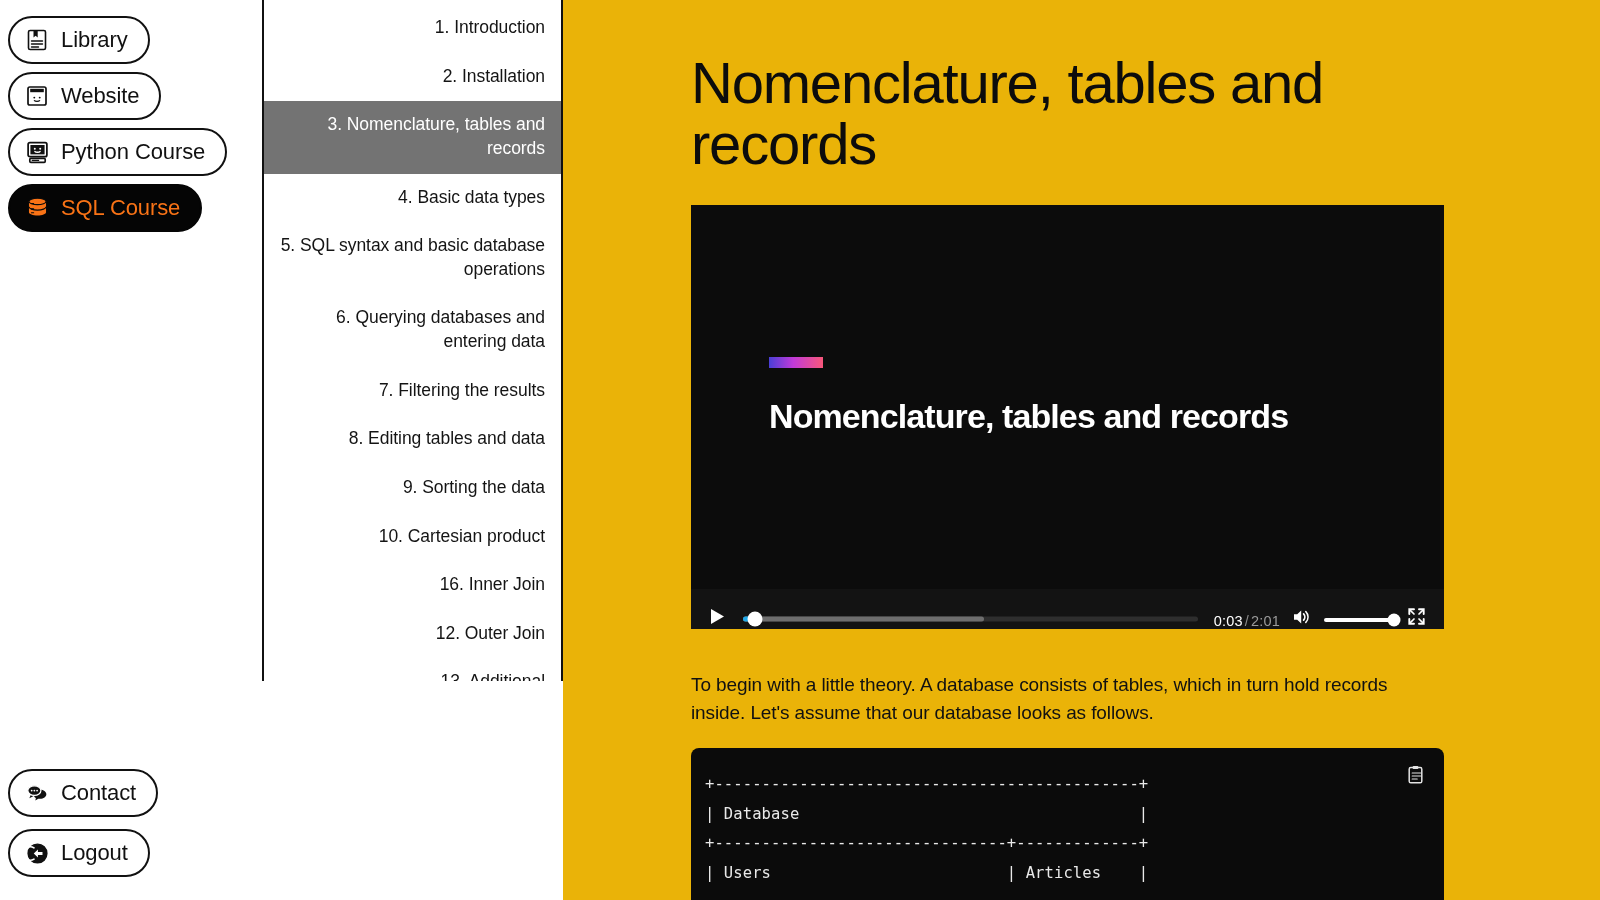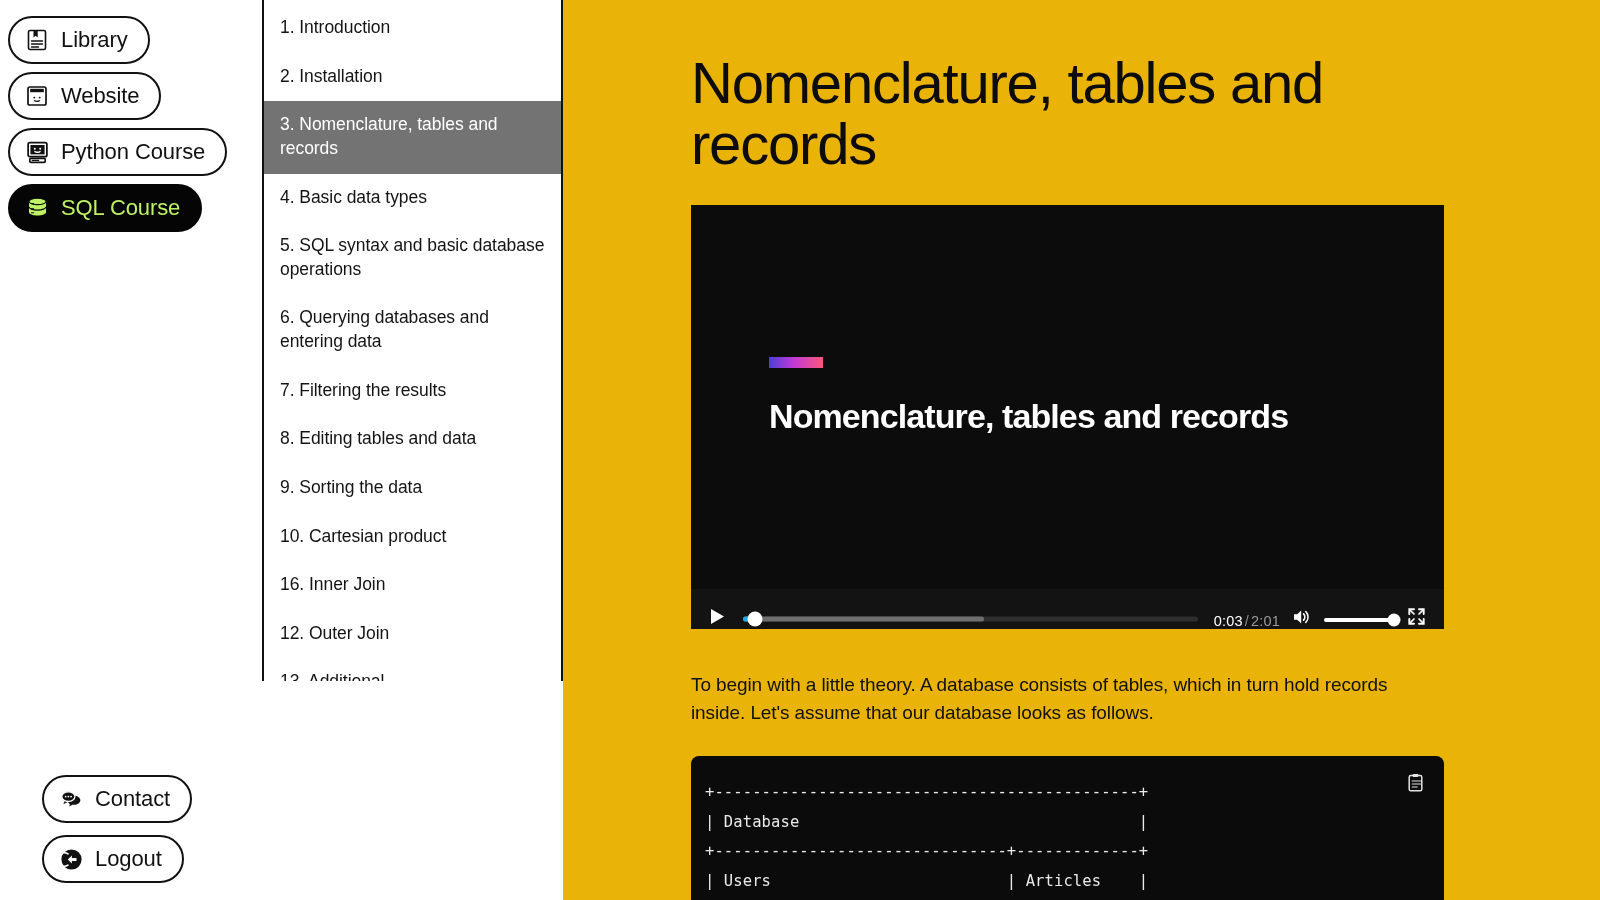--- a/index.html
+++ b/index.html
@@ -37,49 +37,49 @@
     padding: 9px 20px 9px 14px;
     margin: 0 0 8px 8px;
     font-size: 22px;
     line-height: 1;
     cursor: pointer;
     white-space: nowrap;
     letter-spacing: -0.1px;
   }
   .pill.active {
     background: #050505;
-    color: #bef264;
+    color: #f97316;
     border-color: #050505;
     text-align: center;
   }
   .pill .ic {
     width: 26px; height: 26px;
     display: inline-flex; align-items: center; justify-content: center;
     flex: 0 0 26px;
   }
   .pill .ic svg { display: block; }
   .nav-bottom {
     position: absolute;
-    left: 0; bottom: 5px;
+    left: 0; bottom: 11px;
     width: 100%;
-    margin-left: 34px;
   }
   .nav-bottom .pill { margin-bottom: 12px; }
 
   
   .toc {
     width: 301px;
     flex: 0 0 301px;
     height: 681px;
     background: #fff;
     border-left: 2px solid #111;
     border-right: 2px solid #111;
     overflow: hidden;
     position: relative;
     padding-top: 4px;
+    text-align: right;
   }
   .toc-item {
     padding: 12px 16px 13px 16px;
     font-size: 17.5px;
     line-height: 1.35;
     color: #141414;
     cursor: pointer;
     letter-spacing: -0.05px;
   }
   .toc-item.active {
@@ -212,21 +212,21 @@
     position: absolute; left: 100%; top: 50%;
     transform: translate(-50%, -50%);
     width: 13px; height: 13px; border-radius: 50%; background: #fff;
   }
 
   
   p.body-text {
     font-size: 19px;
     line-height: 1.5;
     color: #111;
-    margin: 42px 0 28px 0;
+    margin: 42px 0 20px 0;
     max-width: 720px;
     letter-spacing: -0.1px;
   }
 
   
   .codeblock {
     position: relative;
     width: 753px;
     background: #0b0b0b;
     border-radius: 8px;

